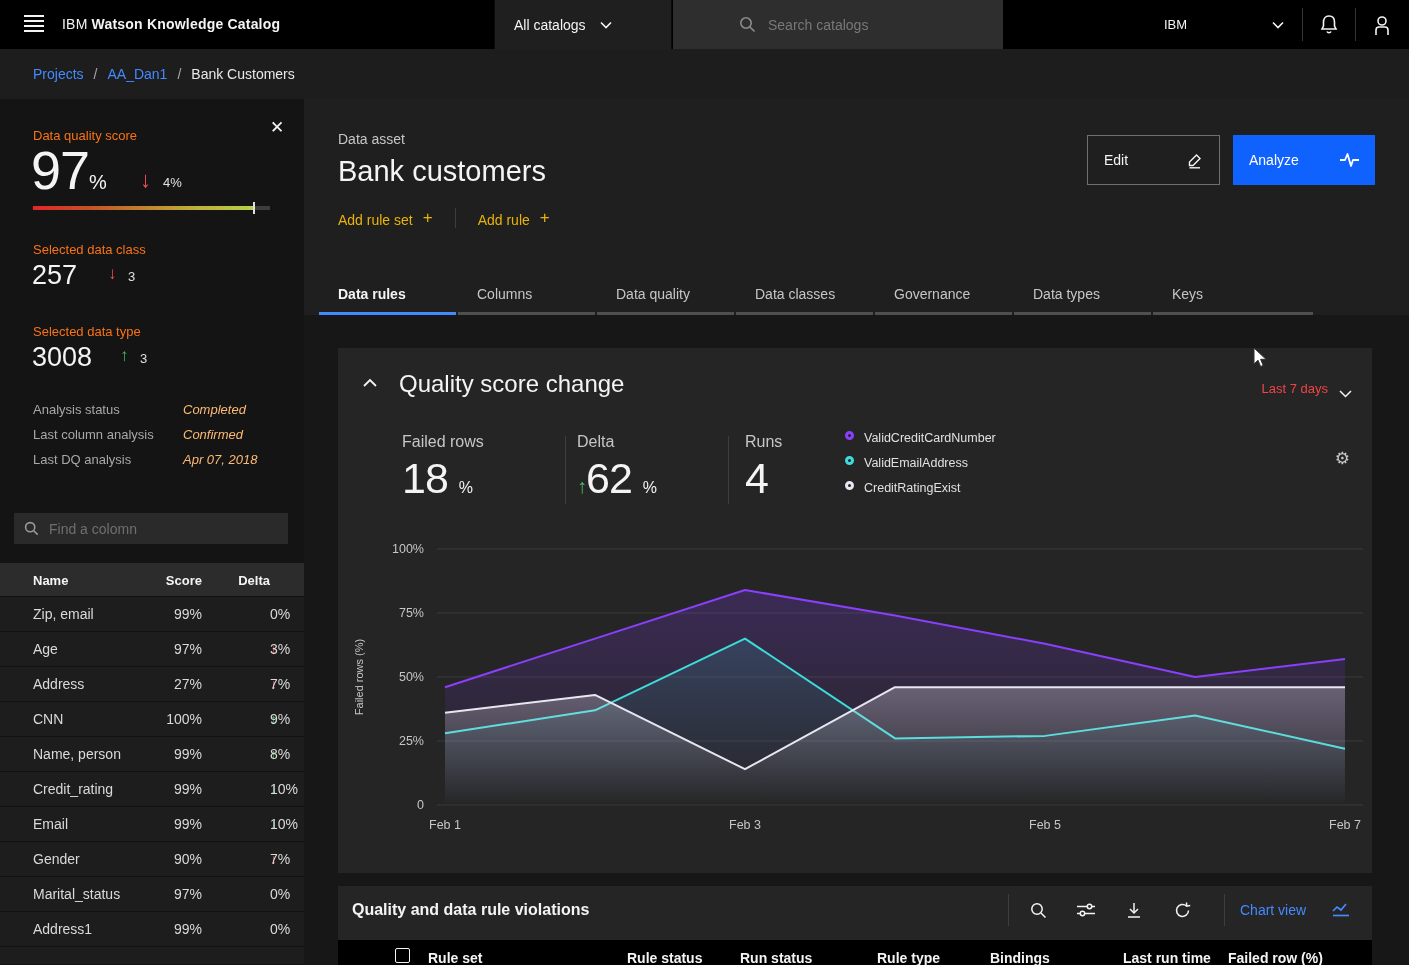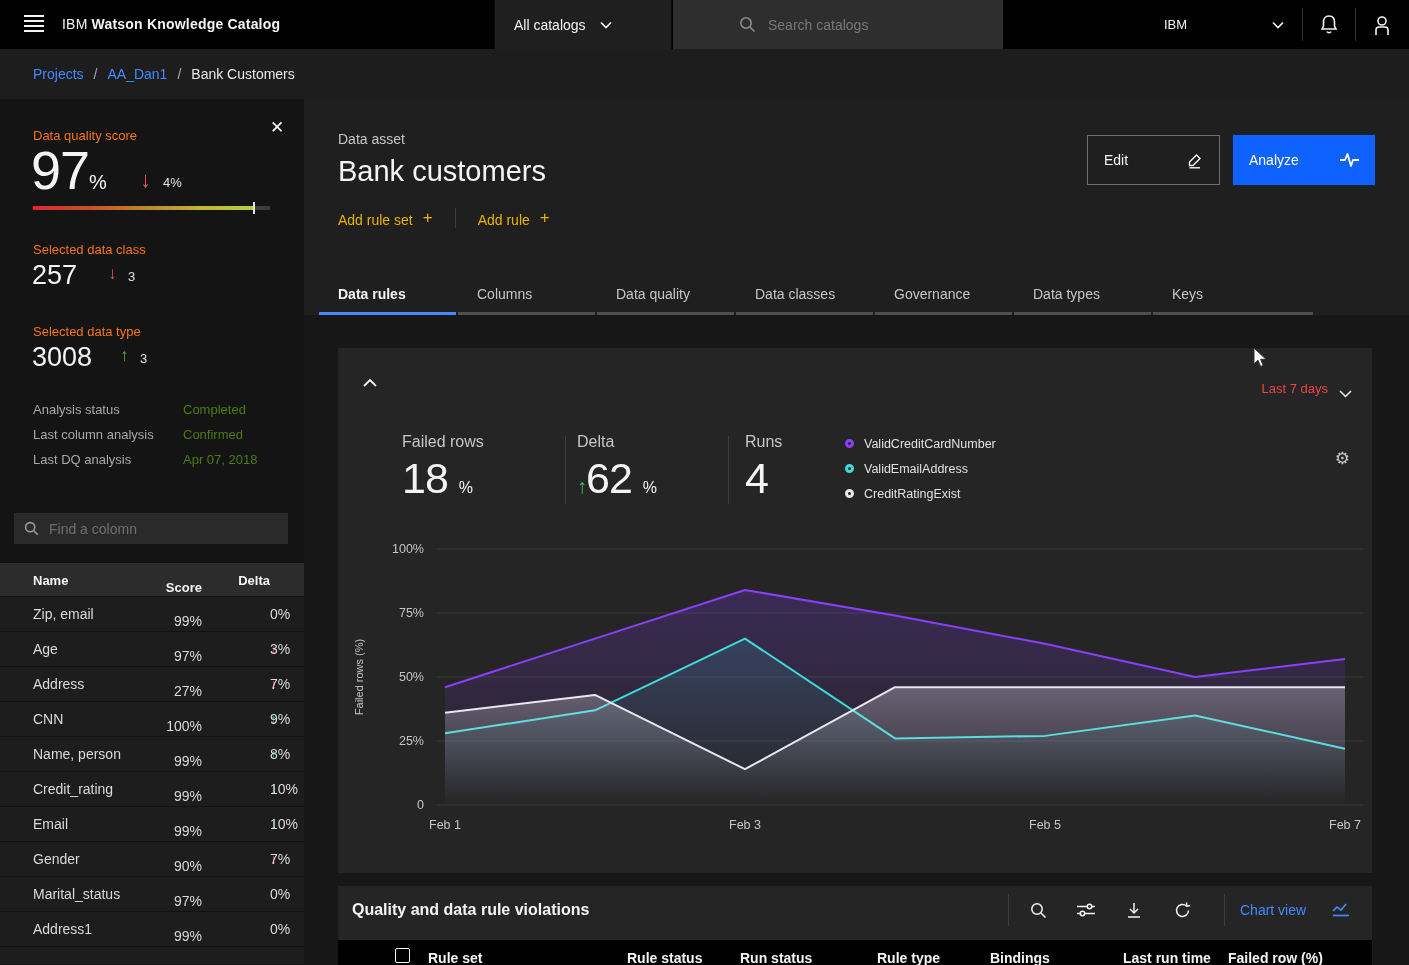--- a/index.html
+++ b/index.html
@@ -35,27 +35,27 @@
   .dq-value { position:absolute; left:31px; top:40px; font-size:54px; font-weight:300; color:#f4f4f4; letter-spacing:-1px; }
   .dq-value .unit { font-size:20px; font-weight:400; }
   .delta-red { color:#fa4d56; }
   .delta-green { color:#42be65; }
   .grad-wrap { position:absolute; left:33px; top:103px; width:237px; height:12px; }
   .grad-bar { position:absolute; left:0; top:4px; width:220px; height:4px; background:linear-gradient(to right,#e3242b,#c35227,#c0832d,#c0b23a,#b8cf45); }
   .grad-rest { position:absolute; left:222px; top:4px; width:15px; height:4px; background:#3d3d3d; }
   .grad-marker { position:absolute; left:220px; top:0; width:2px; height:12px; background:#e0e0e0; }
   .mid-num { font-size:27px; font-weight:300; color:#f4f4f4; }
   .kv-label { position:absolute; left:33px; font-size:13px; color:#a8a8a8; }
-  .kv-value { position:absolute; left:183px; font-size:13px; color:#4d7c0f; }
+  .kv-value { position:absolute; left:183px; font-size:13px; color:#fdba74;font-style:italic; }
   .find-box { position:absolute; left:14px; top:414px; width:274px; height:31px; background:#2a2a2a; display:flex; align-items:center; cursor:text; }
   .find-box .ph { font-size:14px; color:#6f6f6f; margin-left:10px; }
   .col-head { position:absolute; left:0; top:464px; width:304px; height:33px; background:#2c2c2c; font-size:13px; font-weight:700; color:#f4f4f4; }
   .col-head span, .col-row span { position:absolute; top:50%; transform:translateY(-50%); }
   .cn { left:33px; }
-  .cs { left:130px; width:72px; text-align:right;margin-top:7px; }
+  .cs { left:130px; width:72px; text-align:right; }
   .cd { left:205px; width:65px; text-align:right; }
   .col-rows { position:absolute; left:0; top:497px; width:304px; height:369px; overflow:hidden; }
   .col-row { position:relative; width:304px; height:35px; background:#1d1d1d; border-top:1px solid #121212; font-size:14px; color:#dadada; cursor:pointer; }
   .col-row .arr { font-size:14px; margin-right:3px; }
   .partial-row { width:304px; height:18px; background:#1d1d1d; border-top:1px solid #121212; }
 
   
   .main-top { position:absolute; left:304px; top:99px; width:1105px; height:216px; background:#1f1f1f; }
   .main-low { position:absolute; left:304px; top:315px; width:1105px; height:650px; background:#171717; }
   .eyebrow { position:absolute; left:338px; top:131px; font-size:14px; color:#c6c6c6; }
@@ -82,21 +82,21 @@
   .cc-title { position:absolute; left:61px; top:22px; font-size:24px; color:#f4f4f4; }
   .cc-range { position:absolute; right:44px; top:33px; font-size:13px; color:#ef4444; cursor:pointer; }
   .cc-range-chev { position:absolute; right:20px; top:36px; cursor:pointer; }
   .stat { position:absolute; top:85px; }
   .stat .lbl { font-size:16px; color:#c6c6c6; }
   .stat .val { font-size:43px; font-weight:300; color:#f4f4f4; margin-top:3px; letter-spacing:-1px; }
   .stat .val .unit { font-size:16px; font-weight:400; }
   .stat .uparr { font-size:20px; color:#42be65; font-weight:400; }
   .stat-div { position:absolute; top:88px; width:1px; height:68px; background:#3d3d3d; }
   .legend { position:absolute; left:507px; top:83px; }
-  .legend .li { display:flex; align-items:center; height:25px; cursor:pointer; }
+  .legend .li { display:flex; align-items:flex-start; height:25px; cursor:pointer; }
   .legend .ring { width:9px; height:9px; border-radius:50%; border:3px solid; margin-right:10px; }
   .legend .lt { font-size:12.5px; color:#e0e0e0; }
   .gear { position:absolute; right:22px; top:100px; font-size:17px; color:#c6c6c6; cursor:pointer; }
 
   
   .vio-card { position:absolute; left:338px; top:886px; width:1034px; height:79px; background:#252526; }
   .vio-title { position:absolute; left:14px; top:15px; font-size:16px; font-weight:700; color:#f4f4f4; }
   .vio-icons { position:absolute; top:0; height:48px; display:flex; align-items:center; }
   .vio-ic { width:48px; height:48px; display:flex; align-items:center; justify-content:center; cursor:pointer; }
   .vio-div { position:absolute; top:8px; width:1px; height:32px; background:#3d3d3d; }
@@ -350,20 +350,21 @@
         <div class="u"></div>
       </div>
     </div>
 
   <div class="chart-card">
     <div class="cc-collapse">
       <svg width="16" height="10" viewBox="0 0 16 10">
           <polyline points="2,8 8,2 14,8" fill="none" stroke="#f4f4f4" stroke-width="1.8"></polyline>
         </svg>
     </div>
+    <div class="cc-title">Quality score change</div>
     <div class="cc-range">Last 7 days</div>
     <div class="cc-range-chev">
       <svg width="13" height="9" viewBox="0 0 13 9">
           <polyline points="1,2 6.5,7.5 12,2" fill="none" stroke="#f4f4f4" stroke-width="1.5"></polyline>
         </svg>
     </div>
 
     <div class="stat" style="left:64px">
       <div class="lbl">Failed rows</div>
       <div class="val"><span>18</span> <span class="unit">%</span></div>

